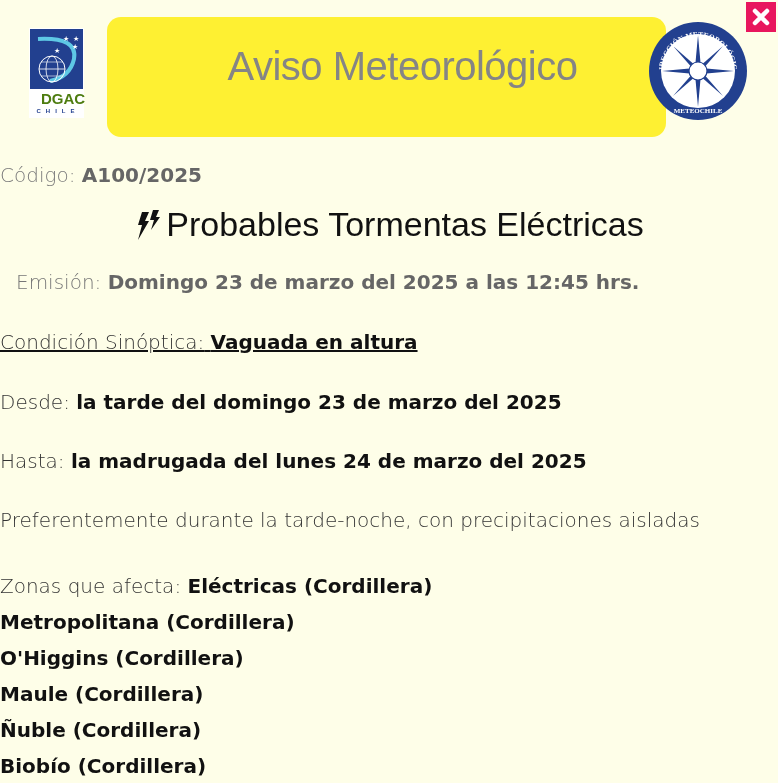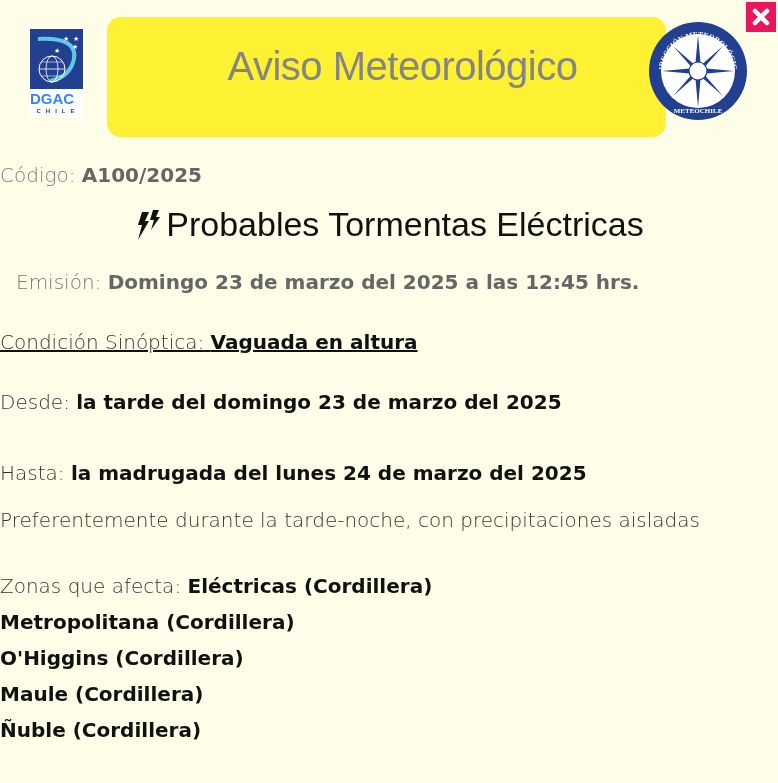--- a/index.html
+++ b/index.html
@@ -9,21 +9,21 @@
     font-family: "DejaVu Sans", "Liberation Sans", sans-serif;
     position: relative;
     color: #111;
   }
   .header { position: absolute; left: 0; top: 0; width: 778px; height: 150px; }
   .dgac-logo {
     position: absolute; left: 29px; top: 28px; width: 55px; height: 90px;
     background: #fff;
   }
   .dgac-box { position: absolute; left: 1px; top: 1px; width: 53px; height: 60px; background: #22408f; overflow: hidden; }
-  .dgac-text { position: absolute; left: 1px; top: 63px; width: 36px; text-align: center; font-weight: bold; font-size: 15px; color: #3b82f6; letter-spacing: 0px; line-height: 15px; font-family: "Liberation Sans", sans-serif;}
+  .dgac-text { position: absolute; left: 12px; top: 63px; width: 36px; text-align: center; font-weight: bold; font-size: 15px; color: #4d7c0f; letter-spacing: 0px; line-height: 15px; font-family: "Liberation Sans", sans-serif;}
   .dgac-sub { position: absolute; left: 0; top: 79px; width: 55px; text-align: center; font-weight: bold; font-size: 6px; color: #22408f; letter-spacing: 5px; line-height: 8px; padding-left: 3px; box-sizing: border-box; font-family: "Liberation Sans", sans-serif;}
   .title-box {
     position: absolute; left: 107px; top: 17px; width: 527px; height: 120px;
     background: #fef032; border-radius: 14px;
     display: flex; align-items: center; justify-content: center; padding-left: 32px;
   }
   .title-text { font-size: 40px; color: #858585; font-family: "Liberation Sans", sans-serif; letter-spacing: -0.5px; margin-top: -22px; }
   .meteo-logo { position: absolute; left: 648px; top: 21px; width: 100px; height: 100px; }
   .close-btn {
     position: absolute; left: 746px; top: 2px; width: 30px; height: 30px;
@@ -35,21 +35,21 @@
   .val { font-weight: 600; color: #111; }
   .code-line { top: 163px; font-size: 20px; color: #7c7c7c; }
   .code-line .val { color: #666; font-weight: 600; }
   .code-line .lbl { color: #7c7c7c; }
   .alert-title { top: 205px; font-size: 34px; color: #111; font-family: "Liberation Sans", sans-serif; display: flex; justify-content: center; align-items: center; gap: 4px; }
   .emision { top: 270px; font-size: 20px; color: #777; }
   .emision .lbl { color: #777; margin-left: 16px; }
   .emision .val { color: #666; font-weight: 600; }
   .cond { top: 330px; font-size: 20px; text-decoration: underline; }
   .desde { top: 390px; font-size: 20px; }
-  .hasta { top: 449px; font-size: 20px; margin-top: 12px; }
+  .hasta { top: 449px; font-size: 20px; }
   .pref { top: 508px; font-size: 20px; color: #333; font-weight: 300; }
   .zonas { top: 568px; font-size: 20px; }
   .zone { font-size: 20px; font-weight: 600; color: #111; }
 </style>
 </head>
 <body>
 
 <div class="header">
   <div class="dgac-logo">
     <div class="dgac-box">
@@ -143,13 +143,14 @@
 
 <div class="line zonas" style="line-height:36px;">
   <div>
     <span class="lbl">Zonas que afecta:</span>
     <span class="zone">Eléctricas (Cordillera)</span>
   </div>
   <div class="zone">Metropolitana (Cordillera)</div>
   <div class="zone">O'Higgins (Cordillera)</div>
   <div class="zone">Maule (Cordillera)</div>
   <div class="zone">Ñuble (Cordillera)</div>
+  <div class="zone">Biobío (Cordillera)</div>
 </div>
 
 </body></html>

